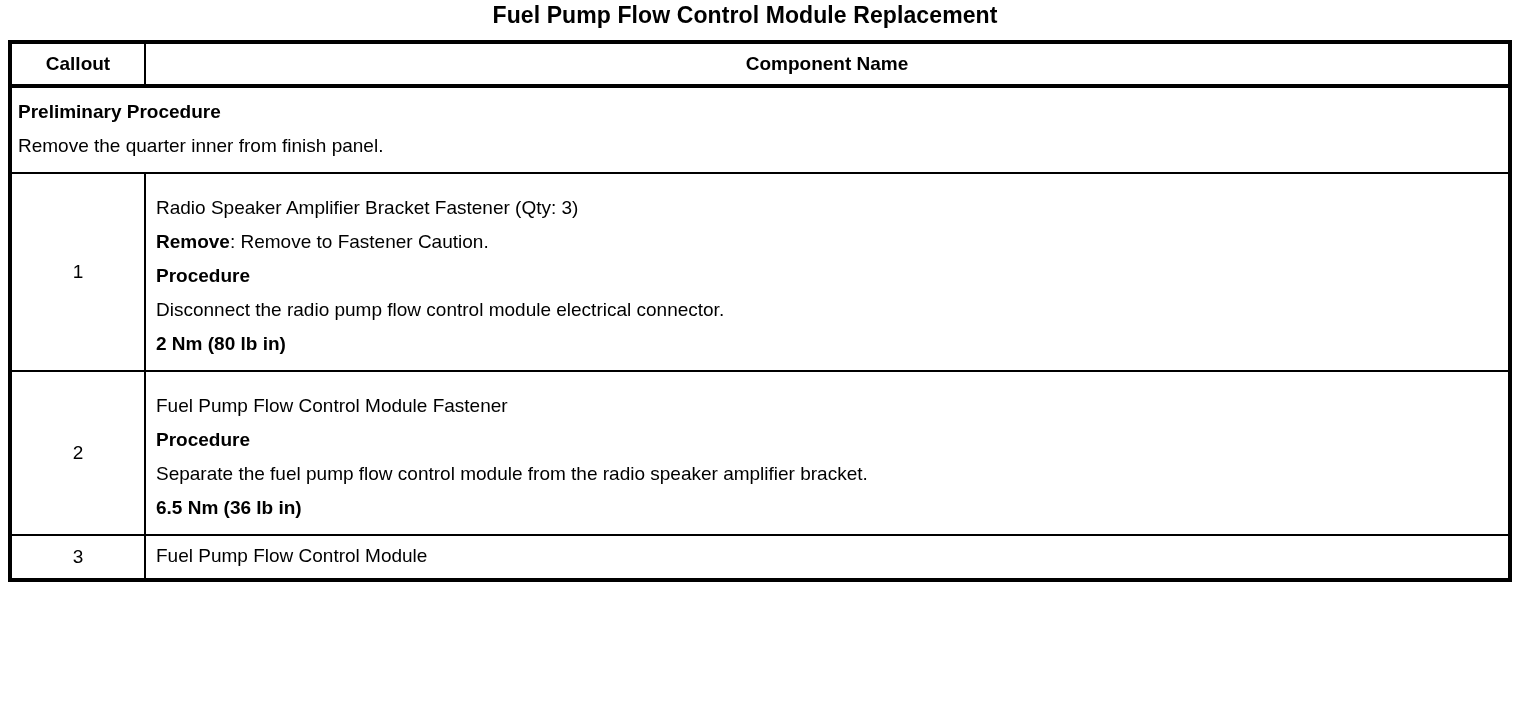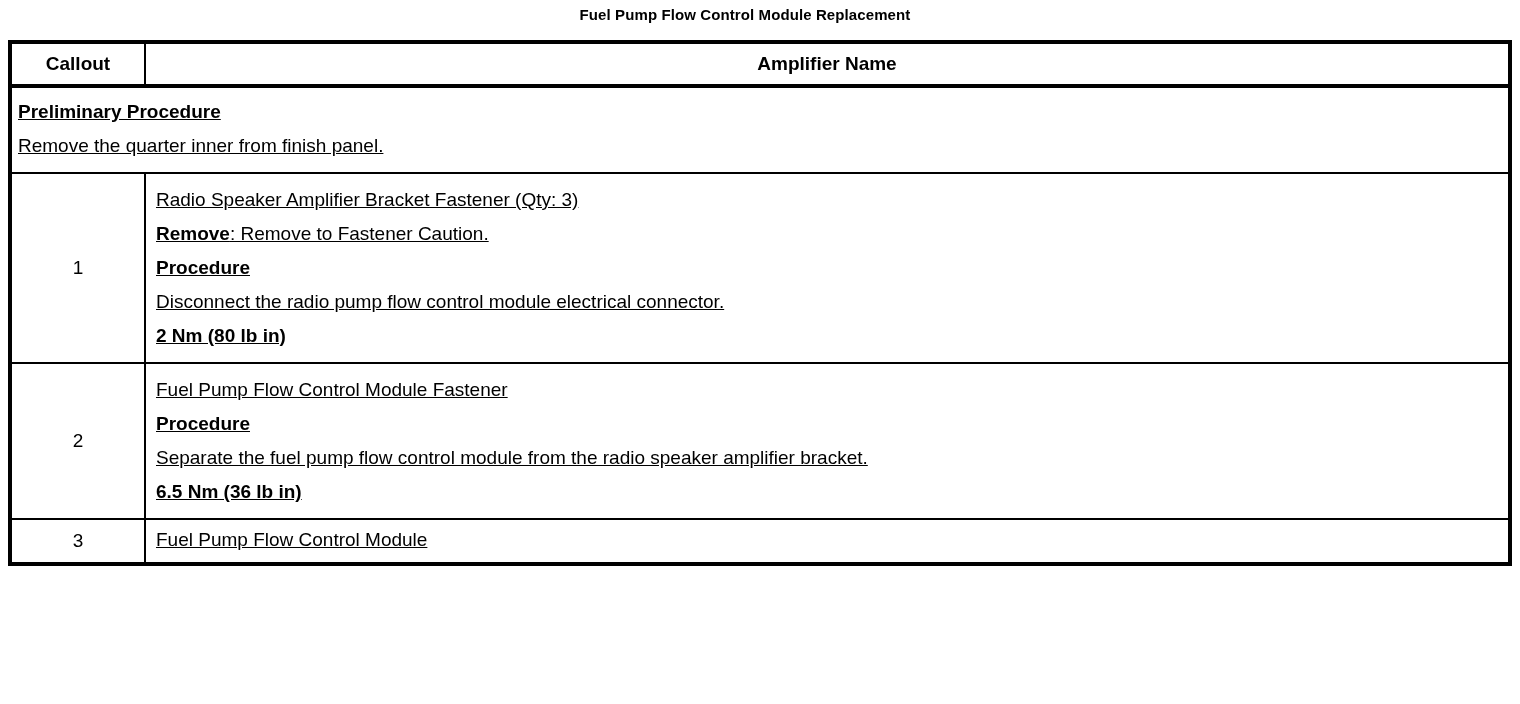--- a/index.html
+++ b/index.html
@@ -21,21 +21,21 @@
     height: 704px;
     box-sizing: border-box;
   }
 
   .doc-title {
     position: absolute;
     left: 0;
     top: 2px;
     width: 1490px;
     text-align: center;
-    font-size: 15px;
+    font-size: 23px;
     font-weight: bold;
     letter-spacing: 0.1px;
     line-height: 26px;
   }
 
   .table-wrap {
     position: absolute;
     left: 8px;
     top: 40px;
     width: 1502px;
@@ -80,21 +80,21 @@
     padding: 6px 0 10px 6px;
   }
 
   
   tr.body td.callout {
     border-right: 2px solid #000;
     text-align: center;
     vertical-align: middle;
   }
   tr.body td.content {
-    padding: 12px 8px 10px 10px;
+    padding: 20px 8px 10px 10px;
     vertical-align: top;
   }
   tr.body.sep td {
     border-bottom: 2px solid #000;
   }
 
   tr.body.compact td.content {
     padding-top: 6px;
     padding-bottom: 6px;
     vertical-align: middle;
@@ -102,21 +102,20 @@
   tr.body.compact td.callout {
     vertical-align: middle;
   }
 
   .para {
     margin: 0 16px 0 0;
     padding: 6px 0 5px 0;
     font-size: 19px;
     line-height: 23px;
     white-space: normal;
-    text-decoration: underline;
   }
   .para.b {
     font-weight: bold;
   }
   .para .lead {
     font-weight: bold;
   }
   .para.tight {
     padding-top: 2px;
   }
@@ -131,21 +130,21 @@
   <div class="table-wrap">
     <table class="proc">
       <colgroup>
         <col class="c-callout">
         <col class="c-name">
       </colgroup>
       <tbody>
 
         <tr class="head">
           <th class="h-callout">Callout</th>
-          <th class="h-name">Amplifier Name</th>
+          <th class="h-name">Component Name</th>
         </tr>
 
         <tr class="prelim">
           <td colspan="2">
             <div class="para b">Preliminary Procedure</div>
             <div class="para">Remove the quarter inner from finish panel.</div>
           </td>
         </tr>
 
         <tr class="body sep">

